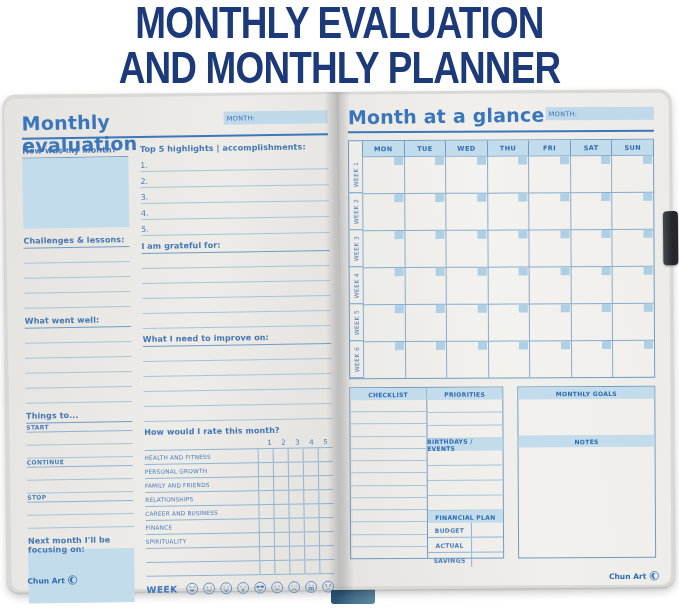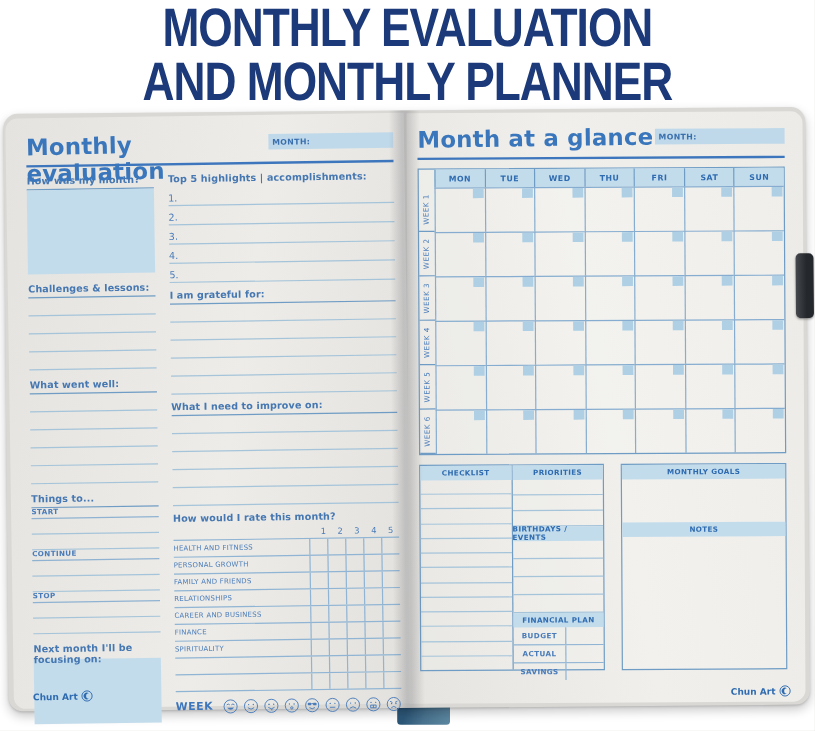--- a/index.html
+++ b/index.html
@@ -56,21 +56,21 @@
   
   .page-header{display:flex;justify-content:space-between;align-items:flex-start;height:24px;}
   .script-title{
     font-size:19px;font-weight:bold;color:#3a76bc;letter-spacing:0.2px;
     transform:rotate(-0.5deg);
   }
   .month-box{
     width:108px;height:13px;background:#bfd9ea;margin-top:3px;
     display:flex;align-items:center;padding-left:3px;box-sizing:border-box;
   }
-  .month-box span{font-size:6.5px;font-weight:bold;color:#3a6fae;letter-spacing:0.3px;}
+  .month-box span{font-size:6.5px;font-weight:normal;color:#3a6fae;letter-spacing:0.3px;}
   .header-rule{height:0;border-bottom:2.5px solid #3d76bc;margin-top:2px;margin-bottom:7px;}
   .sec-label{
     font-size:8px;font-weight:bold;color:#4577b2;letter-spacing:0.1px;
     border-bottom:1.2px solid #6f9cc4;padding-bottom:2px;height:9px;line-height:9px;
   }
   .line{height:14px;border-bottom:1px solid #a5c4da;}
   .bluebox{background:#c3dcec;}
   .band{
     height:12px;background:#c3dcec;display:flex;align-items:center;justify-content:center;
     font-size:6px;font-weight:bold;color:#2f6bb0;letter-spacing:0.3px;flex:0 0 auto;

